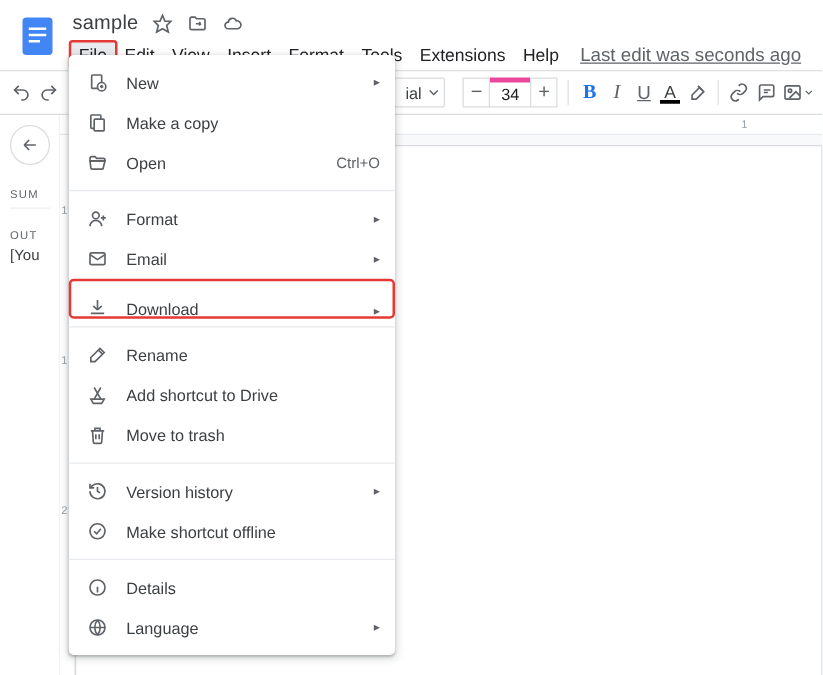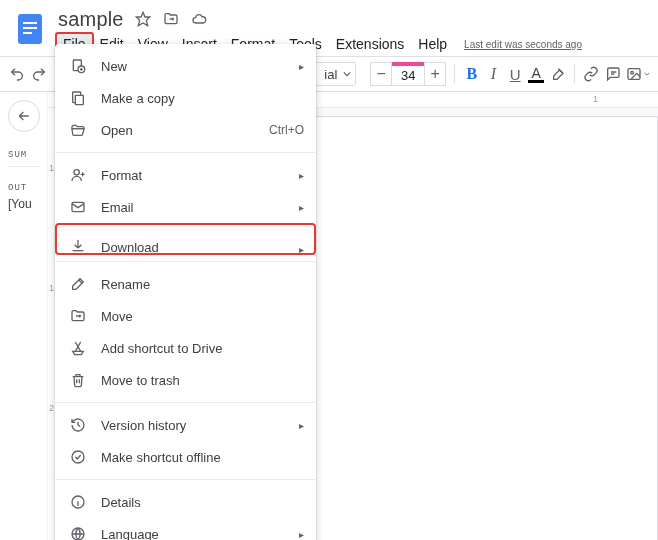--- a/index.html
+++ b/index.html
@@ -2,44 +2,44 @@
 <html><head>
 <meta charset="utf-8">
 <style>
   * { box-sizing: border-box; margin: 0; padding: 0; }
   html, body { width: 658px; height: 540px; overflow: hidden; font-family: Arial, "Helvetica Neue", sans-serif; font-size: 13px; color: #202124; background: #fff; }
   .header { display: flex; align-items: flex-start; padding: 8px 0 0 8px; }
   .doc-logo { width: 36px; height: 36px; margin: 2px 4px 0 4px; }
   .doc-logo svg { width: 100%; height: 100%; }
   .header-col { flex: 1; min-width: 0; }
   .title-row { display: flex; align-items: center; gap: 10px; height: 22px; padding-left: 6px; }
-  .doc-title { font-size: 20px; color: #3c4043; letter-spacing: 0.2px; }
+  .doc-title { font-size: 16px; color: #3c4043; letter-spacing: 0.2px; }
   .title-icon { color: #5f6368; width: 18px; height: 18px; display:flex; align-items:center; justify-content:center; }
   .menubar { display: flex; align-items: center; gap: 0; padding: 2px 0 0 4px; height: 26px; }
   .menubar-item { padding: 3px 7px; font-size: 14px; color: #202124; border-radius: 2px; cursor: pointer; }
   .menubar-item.active { outline: 2px solid #e53935; outline-offset: -1px; background: #e8eaed; }
-  .last-edit { margin-left: 10px; color: #5f6368; text-decoration: underline; font-size: 10px; }
+  .last-edit { margin-left: 10px; color: #5f6368; text-decoration: underline; font-size: 15px; }
   .toolbar { height: 36px; border-top: 1px solid #e0e0e0; border-bottom: 1px solid #dadce0; display: flex; align-items: center; padding: 0 8px; gap: 4px; background:#fff; }
   .tb-icon { width: 24px; height: 24px; display:flex; align-items:center; justify-content:center; color:#5f6368; }
   .tb-sep { width:1px; height:20px; background:#e0e0e0; margin:0 4px; }
   .tb-spacer { flex: 0 0 260px; }
   .font-select { display:flex; align-items:center; border:1px solid #dadce0; border-radius:2px; height:24px; padding:0 4px 0 8px; font-size:13px; color:#3c4043; gap:6px; }
   .fs-box { display:flex; align-items:center; height:24px; }
   .fs-btn { width:22px; height:24px; border:1px solid #dadce0; display:flex; align-items:center; justify-content:center; color:#5f6368; font-size:16px; }
   .fs-val { width:32px; height:24px; border-top:4px solid #ec4899; border-bottom:1px solid #dadce0; display:flex; align-items:center; justify-content:center; font-size:13px; }
   .btn-b { font-family: "Times New Roman", serif; font-weight:700; font-size:16px; color:#1a73e8; }
   .btn-i { font-family:"Times New Roman", serif; font-style:italic; font-size:16px; color:#5f6368; }
   .btn-u { text-decoration: underline; font-size:15px; color:#5f6368; }
   .text-color { display:flex; flex-direction:column; align-items:center; width:22px; }
   .tc-letter { font-size:14px; color:#3c4043; line-height:14px; }
   .tc-bar { width:16px; height:3px; background:#000; }
   .workspace { position: relative; display:flex; height: calc(540px - 48px - 36px); }
   .sidebar { width:48px; border-right:1px solid #f1f3f4; background:#fff; padding-top:8px; display:flex; flex-direction:column; align-items:center; gap:2px; }
   .back-btn { width:32px; height:32px; border-radius:50%; border:1px solid #dadce0; display:flex; align-items:center; justify-content:center; color:#5f6368; margin-bottom:10px; }
-  .side-sect { font-size:9px; letter-spacing:1px; color:#5f6368; align-self:flex-start; padding:6px 0 2px 8px;font-family:Liberation Mono, monospace; }
+  .side-sect { font-size:9px; letter-spacing:1px; color:#5f6368; align-self:flex-start; padding:6px 0 2px 8px; }
   .side-line { width:32px; height:1px; background:#eceff1; margin:2px 0 8px; }
   .side-txt { font-size:12px; color:#3c4043; align-self:flex-start; padding-left:8px; }
   .doc-area { flex:1; background:#f8f9fa; position:relative; }
   .ruler { height:16px; background:#fff; border-bottom:1px solid #e8eaed; position:relative; overflow:hidden; }
   .ruler-mark { position:absolute; top:2px; font-size:9px; color:#9aa0a6; }
   .page { position:absolute; left:12px; top:24px; right:0; height:800px; background:#fff; border:1px solid #dadce0; }
   .vruler { position:absolute; left:0; top:16px; width:12px; bottom:0; background:#fff; border-right:1px solid #eceff1; }
   .vmark { position:absolute; left:1px; font-size:9px; color:#9aa0a6; transform:translateY(-50%); }
 
   .dropdown { position:absolute; left:55px; top:44px; width:261px; background:#fff; border-radius:4px; box-shadow:0 2px 6px 2px rgba(60,64,67,.15), 0 1px 2px rgba(60,64,67,.3); padding:6px 0; z-index:100; }
@@ -256,29 +256,20 @@
         <svg width="16" height="16" viewBox="0 0 24 24" fill="none" stroke="#5f6368" stroke-width="2">
           <path d="M4 20h5L20 9l-5-5L4 15z"></path>
           <path d="M13 6l5 5"></path>
         </svg>
       </span>
       <span class="menu-label">Rename</span>
     </div>
     <div class="menu-item">
       <span class="menu-icon">
         <svg width="16" height="16" viewBox="0 0 24 24" fill="none" stroke="#5f6368" stroke-width="2">
-          <path d="M3 6a2 2 0 0 1 2-2h4l2 2h8a2 2 0 0 1 2 2v9a2 2 0 0 1-2 2H5a2 2 0 0 1-2-2z"></path>
-          <path d="M9 12h7m0 0-2-2m2 2-2 2"></path>
-        </svg>
-      </span>
-      <span class="menu-label">Move</span>
-    </div>
-    <div class="menu-item">
-      <span class="menu-icon">
-        <svg width="16" height="16" viewBox="0 0 24 24" fill="none" stroke="#5f6368" stroke-width="2">
           <path d="M8 3l8 14M16 3 8 17M4 17h16l-3 5H7z"></path>
         </svg>
       </span>
       <span class="menu-label">Add shortcut to Drive</span>
     </div>
     <div class="menu-item">
       <span class="menu-icon">
         <svg width="16" height="16" viewBox="0 0 24 24" fill="none" stroke="#5f6368" stroke-width="2">
           <path d="M4 7h16M9 7V4h6v3M6 7l1 13a2 2 0 0 0 2 2h6a2 2 0 0 0 2-2l1-13"></path>
           <path d="M10 11v6M14 11v6"></path>

